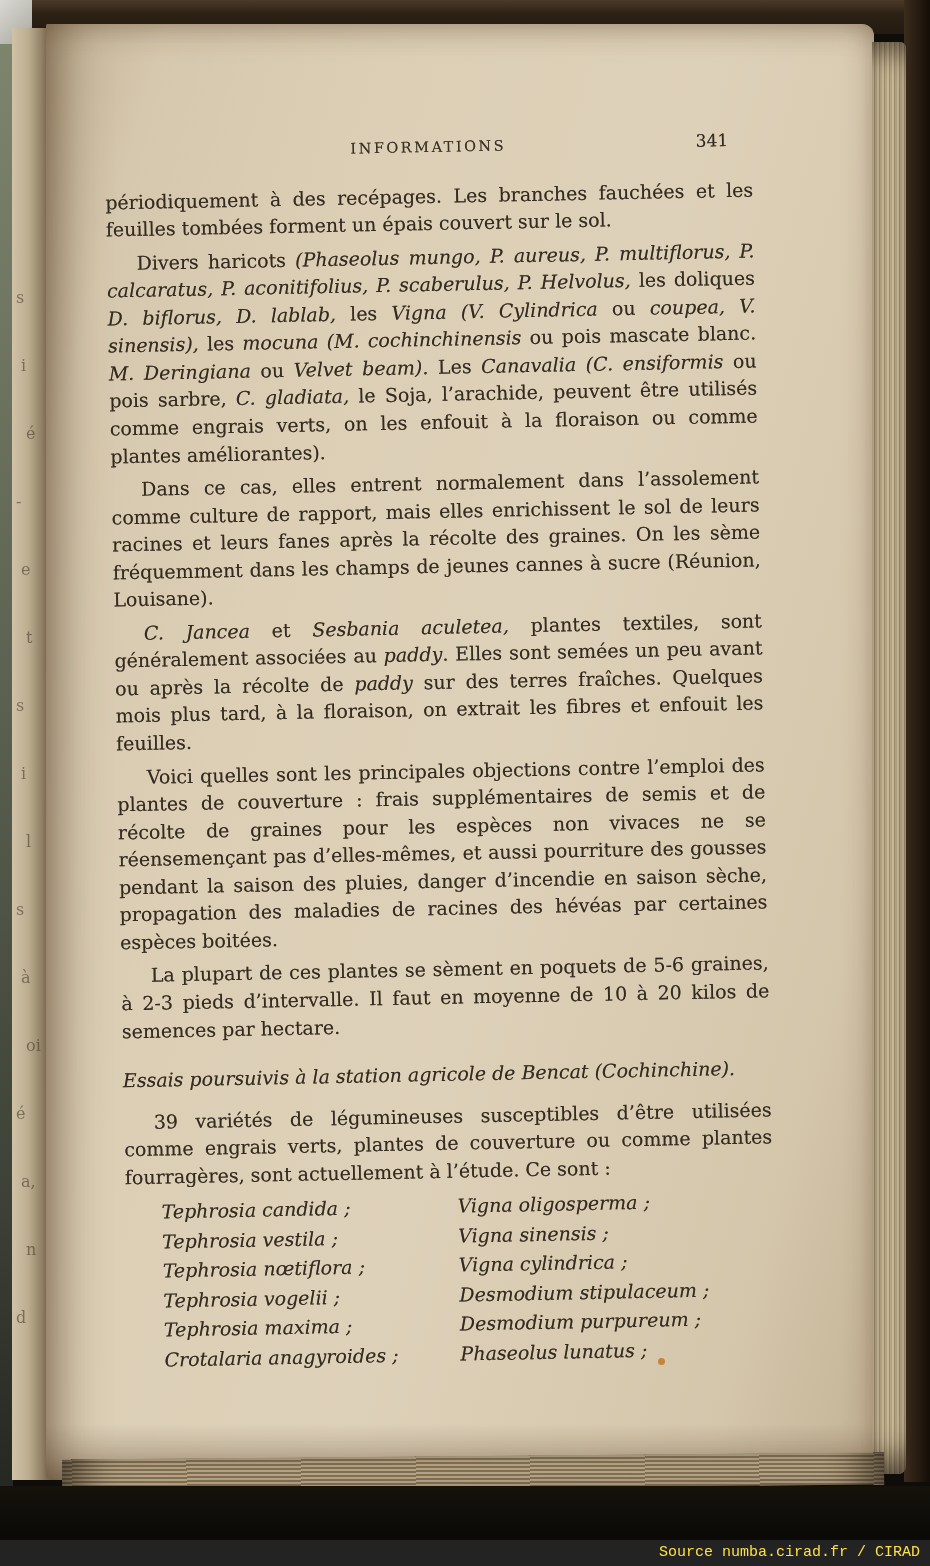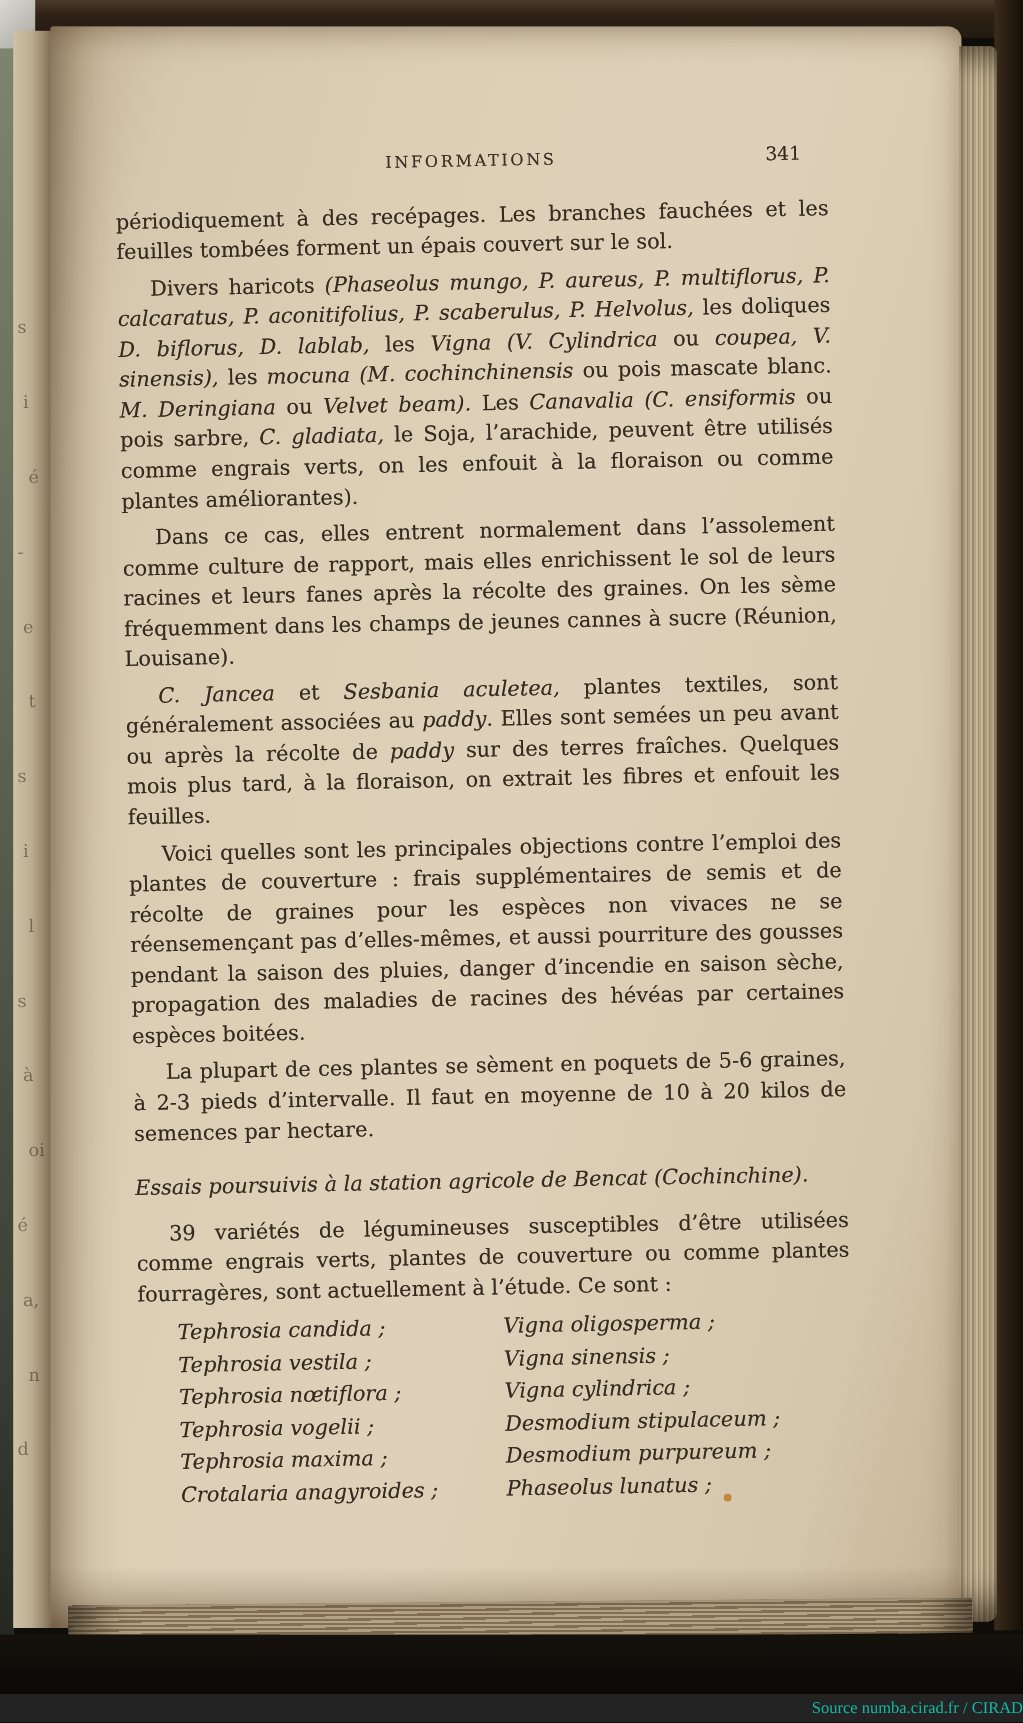--- a/index.html
+++ b/index.html
@@ -64,25 +64,25 @@
     transform:rotate(-.5deg);
     box-shadow:inset 40px 0 40px -20px rgba(20,12,5,.6), inset -40px 0 40px -20px rgba(20,12,5,.6);
   }
   .floor{
     position:absolute;left:0;top:1486px;width:930px;height:80px;
     background:linear-gradient(180deg,#15120c 0%,#0b0a07 60%,#090806 100%);
   }
   .attribution-bar{
     position:absolute;left:0;bottom:0;width:930px;height:26px;
     background:rgba(38,38,38,.93);
-    color:#14b8a6;
-    font-family:Liberation Serif, serif;
+    color:#fde047;
+    font-family:Liberation Mono, monospace;
     font-size:15px;line-height:26px;
     text-align:right;
-    box-sizing:border-box;
+    padding-right:10px;box-sizing:border-box;
   }
   
   .page-text{
     position:absolute;left:58px;top:110px;width:648px;
     transform:rotate(-1.15deg);
     transform-origin:50% 0;
     color:#342b20;
     font-size:19px;line-height:1.45;
     text-shadow:0 0 .4px rgba(60,46,30,.55);
   }

